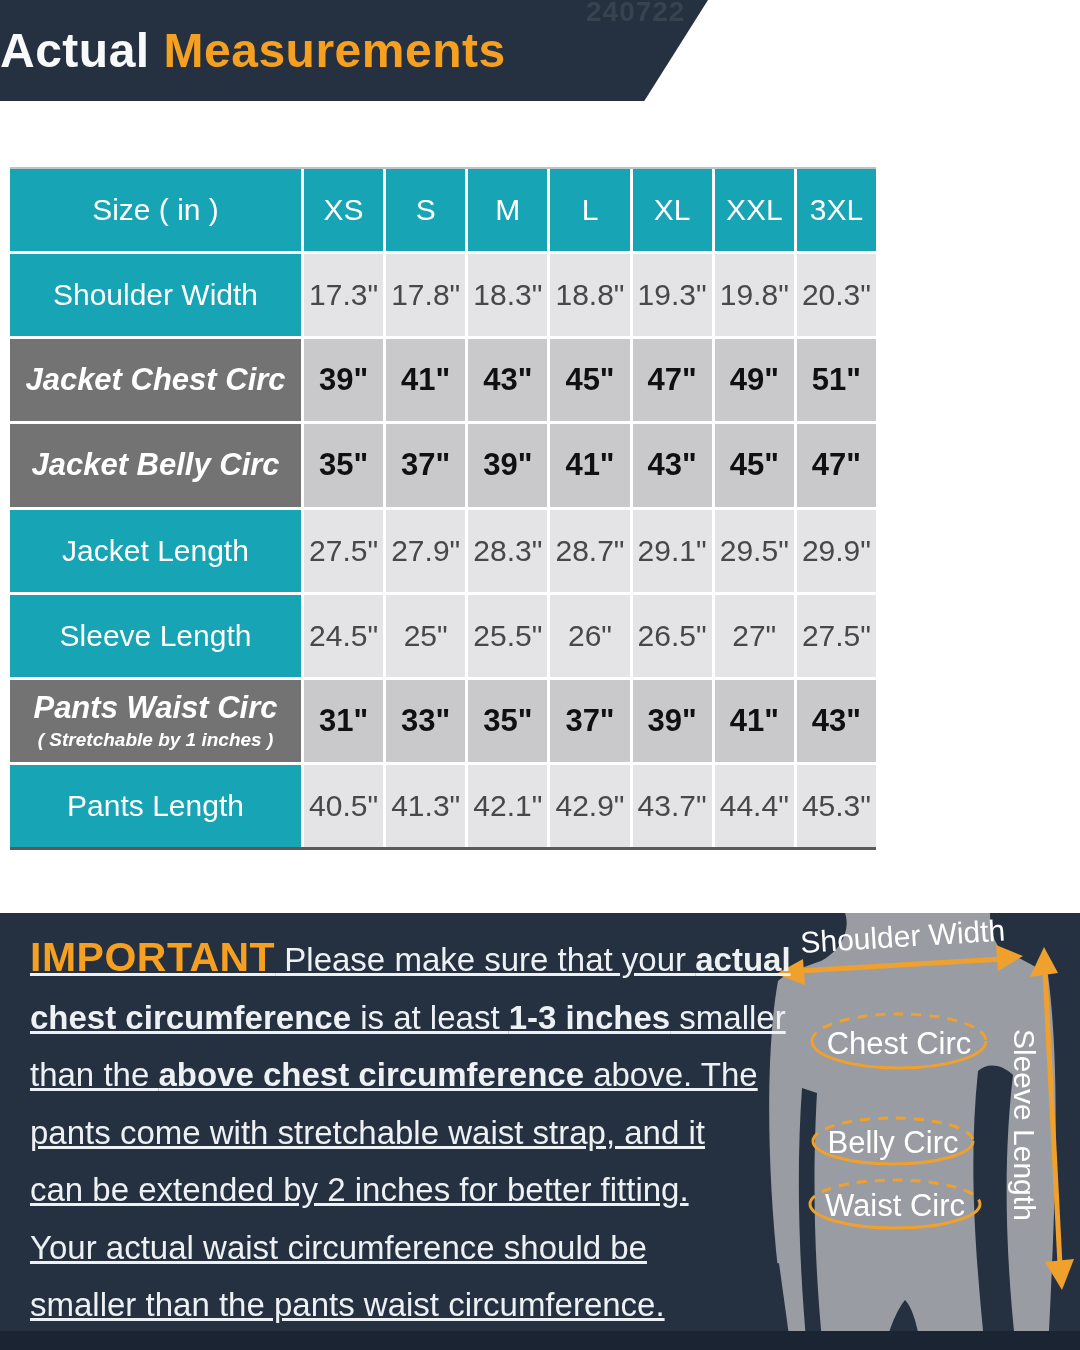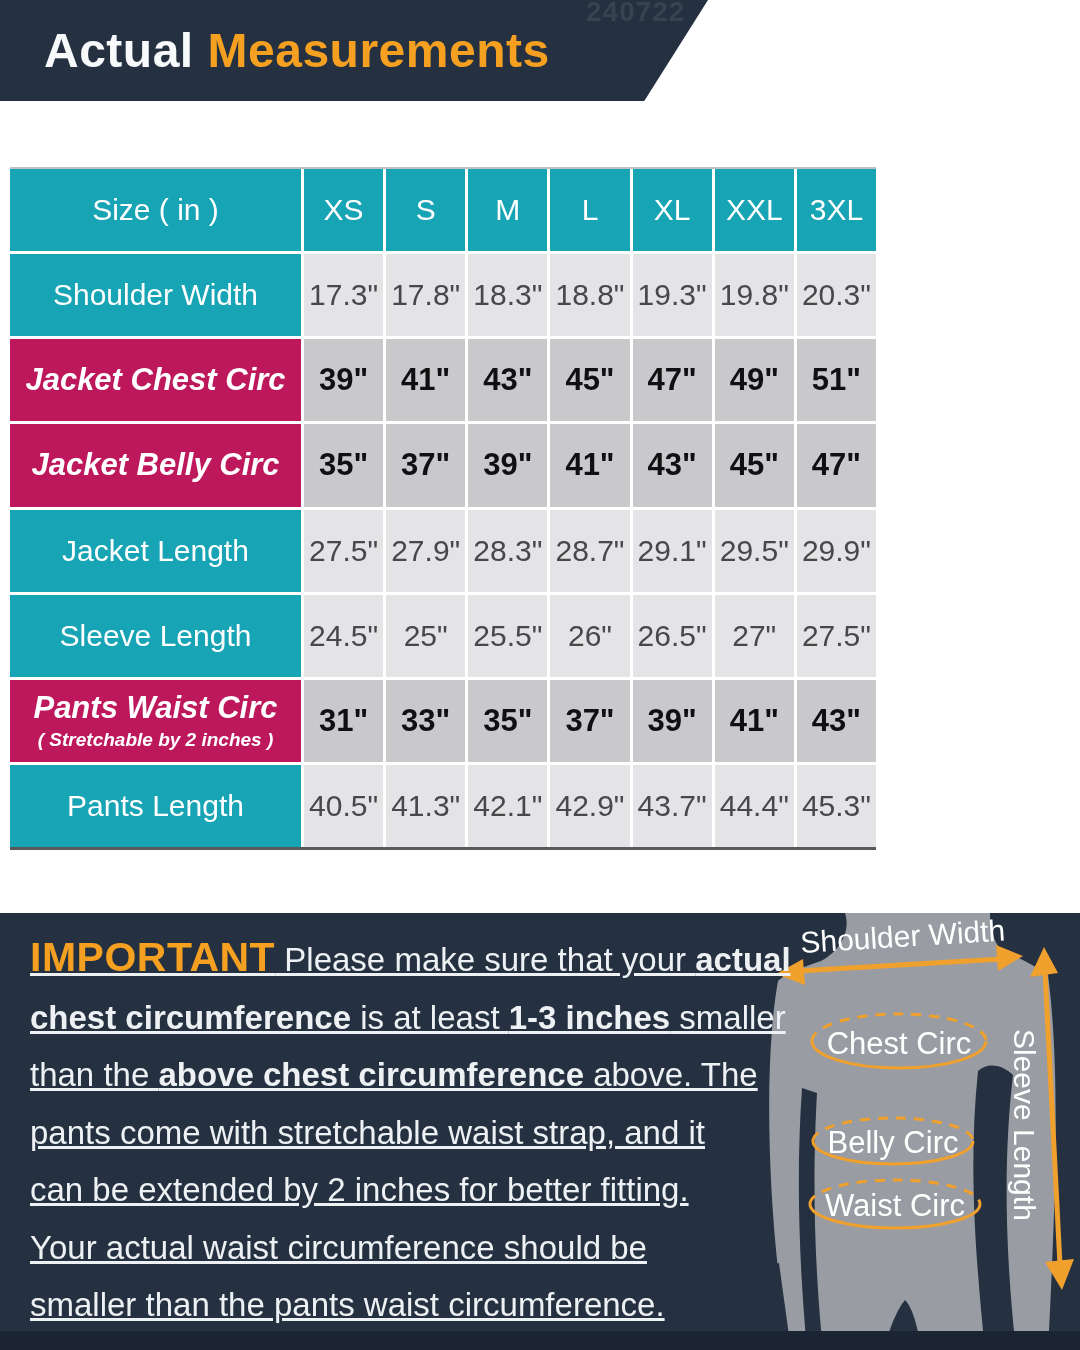--- a/index.html
+++ b/index.html
@@ -2,33 +2,33 @@
 <html><head>
 <meta charset="utf-8">
 <style>
   html,body{margin:0;padding:0;}
   body{font-family:"Liberation Sans",sans-serif;background:#ffffff;}
   .page{position:relative;width:1080px;height:1350px;background:#ffffff;overflow:hidden;}
 
   
   .banner{position:absolute;left:0;top:0;width:708px;height:101px;background:#253140;
           clip-path:polygon(0 0,100% 0,91% 100%,0 100%);display:flex;align-items:center;}
-  .banner-title{padding-left:44px;font-size:48px;font-weight:600;letter-spacing:.5px;white-space:nowrap;}
+  .banner-title{font-size:48px;font-weight:600;letter-spacing:.5px;white-space:nowrap;}
   .banner-title .w{color:#f7f9fa;}
   .banner-title .o{color:#f5a021;}
   .watermark{position:absolute;left:586px;top:-4px;font-size:28px;font-weight:600;color:#39434f;letter-spacing:1px;}
 
   
   .size-table{position:absolute;left:10px;top:167px;width:866px;height:678px;
               display:grid;grid-template-columns:291px repeat(7,1fr);grid-template-rows:repeat(8,1fr);
               gap:3px;background:#ffffff;border-top:2px solid #bcc2c5;border-bottom:3px solid #585a5d;}
   .cell{display:flex;align-items:center;justify-content:center;flex-direction:column;}
   .cell.head{background:#17a4b5;color:#ffffff;font-size:30px;}
   .cell.rlabel{background:#17a4b5;color:#ffffff;font-size:30px;}
-  .cell.rlabel.emph{background:#be185d;font-style:italic;font-weight:700;font-size:31px;}
+  .cell.rlabel.emph{background:#737373;font-style:italic;font-weight:700;font-size:31px;}
   .lab-sub{font-size:19px;margin-top:3px;font-weight:700;font-style:italic;}
   .cell.val{background:#e4e4e6;color:#48484a;font-size:30px;}
   .cell.val.emph{background:#c9c9cb;color:#101012;font-weight:700;font-size:31px;}
 
   
   .bottom{position:absolute;left:0;top:913px;width:1080px;height:437px;background:#253140;overflow:hidden;}
   .bottom svg{position:absolute;left:0;top:0;}
   .bottom-bar{position:absolute;left:0;bottom:0;width:1080px;height:19px;background:#1a2433;z-index:3;}
   .note{position:absolute;left:30px;top:16px;z-index:2;color:#eef1f4;}
   .note-line{white-space:nowrap;font-size:33px;line-height:57.5px;font-weight:400;text-decoration:underline;}
@@ -103,21 +103,21 @@
       </div>
       <div class="cell val">24.5"</div>
       <div class="cell val">25"</div>
       <div class="cell val">25.5"</div>
       <div class="cell val">26"</div>
       <div class="cell val">26.5"</div>
       <div class="cell val">27"</div>
       <div class="cell val">27.5"</div>
       <div class="cell rlabel emph">
         <div class="lab-main">Pants Waist Circ</div>
-        <div class="lab-sub">( Stretchable by 2 inches )</div>
+        <div class="lab-sub">( Stretchable by 1 inches )</div>
       </div>
       <div class="cell val emph">31"</div>
       <div class="cell val emph">33"</div>
       <div class="cell val emph">35"</div>
       <div class="cell val emph">37"</div>
       <div class="cell val emph">39"</div>
       <div class="cell val emph">41"</div>
       <div class="cell val emph">43"</div>
       <div class="cell rlabel">
         <div class="lab-main">Pants Length</div>

